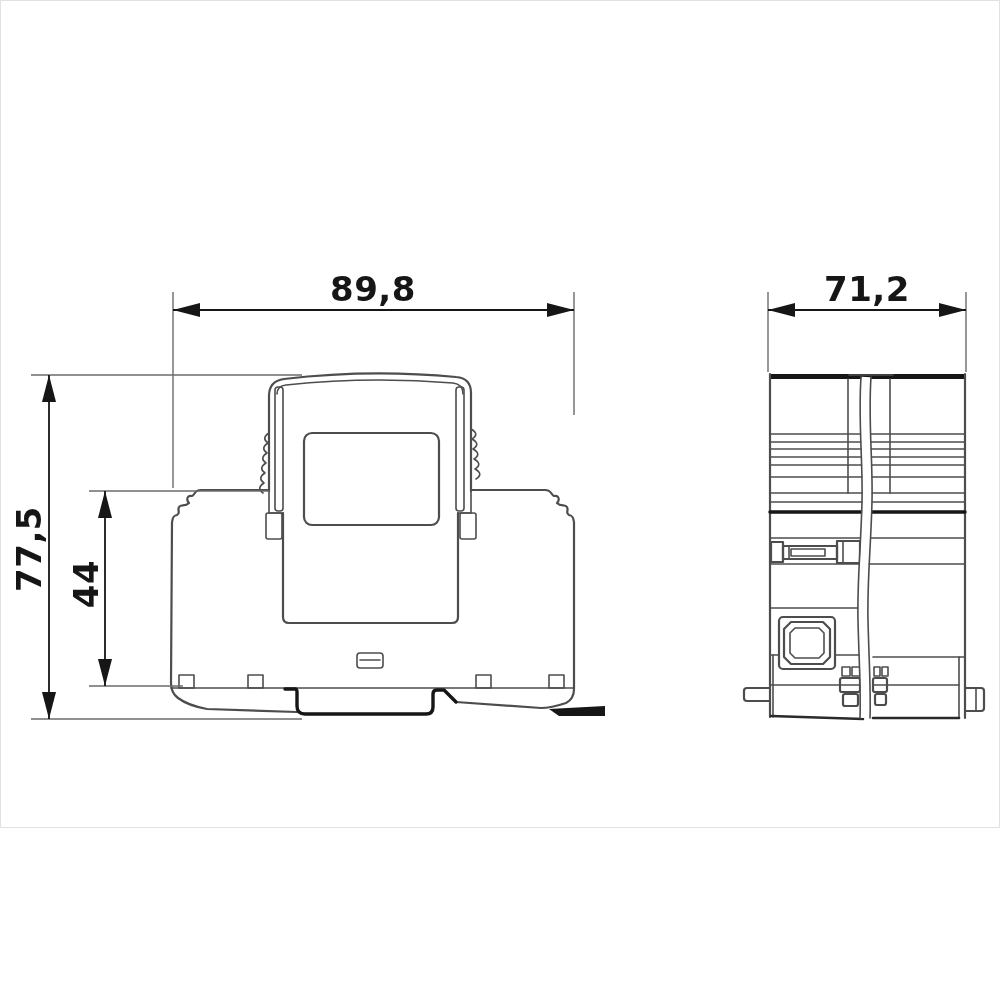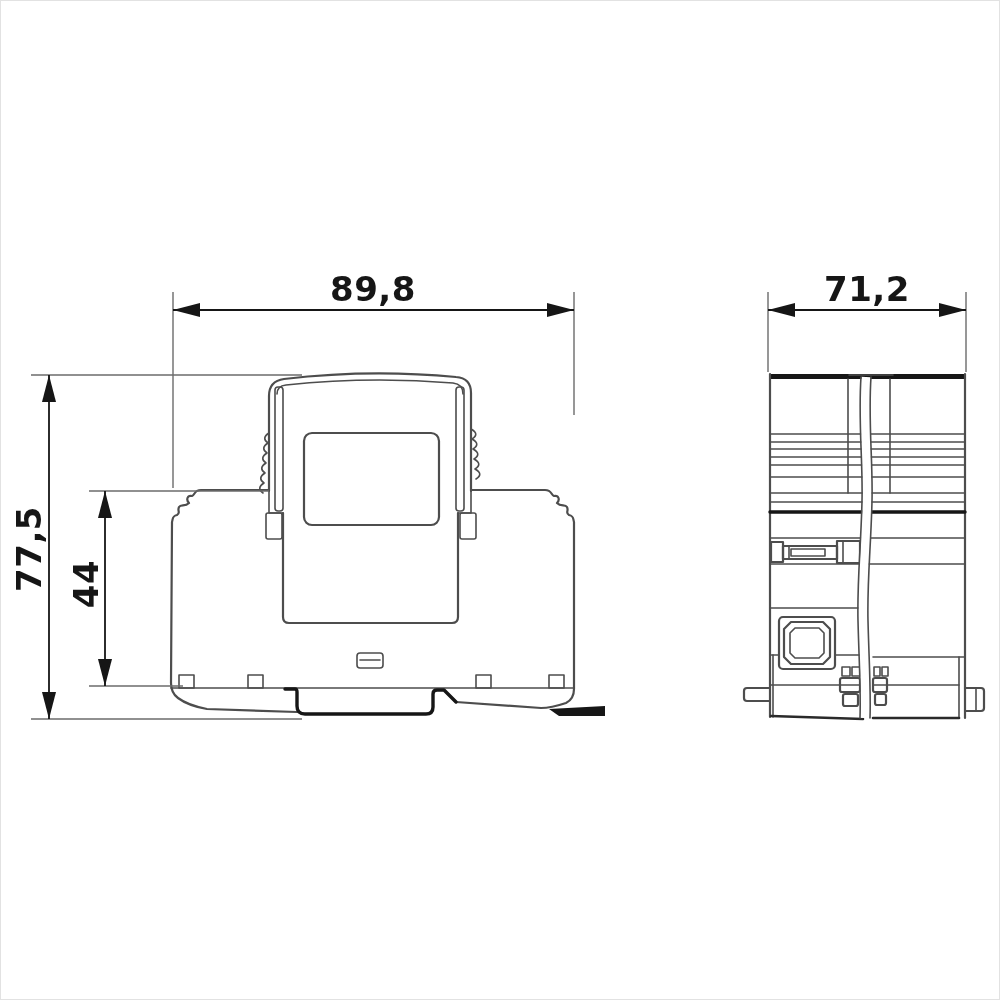--- a/index.html
+++ b/index.html
@@ -4,21 +4,21 @@
 <style>
   :root{
     --line:#4d4d4d;
     --strong:#161616;
     --ext:#6b6b6b;
     --background:#ffffff;
     --border:#e2e2e2;
   }
   html,body{margin:0;padding:0;background:#fff;}
   .canvas{
-    width:1000px;height:1000px;position:relative;
+    width:1000px;height:828px;position:relative;
     box-sizing:border-box;border:1px solid var(--border);
     background:var(--background);
     font-family:"DejaVu Sans","Liberation Sans",sans-serif;
     text-align:center;
   }
   svg{position:absolute;left:0;top:0;}
   .ln{stroke:var(--line);stroke-width:1.6;fill:none;stroke-linecap:round;stroke-linejoin:round;}
   .ln2{stroke:var(--line);stroke-width:2.2;fill:none;stroke-linecap:round;stroke-linejoin:round;}
   .thk{stroke:var(--strong);stroke-width:3.4;fill:none;stroke-linecap:round;stroke-linejoin:round;}
   .thk2{stroke:#2a2a2a;stroke-width:2.6;fill:none;stroke-linecap:round;}

